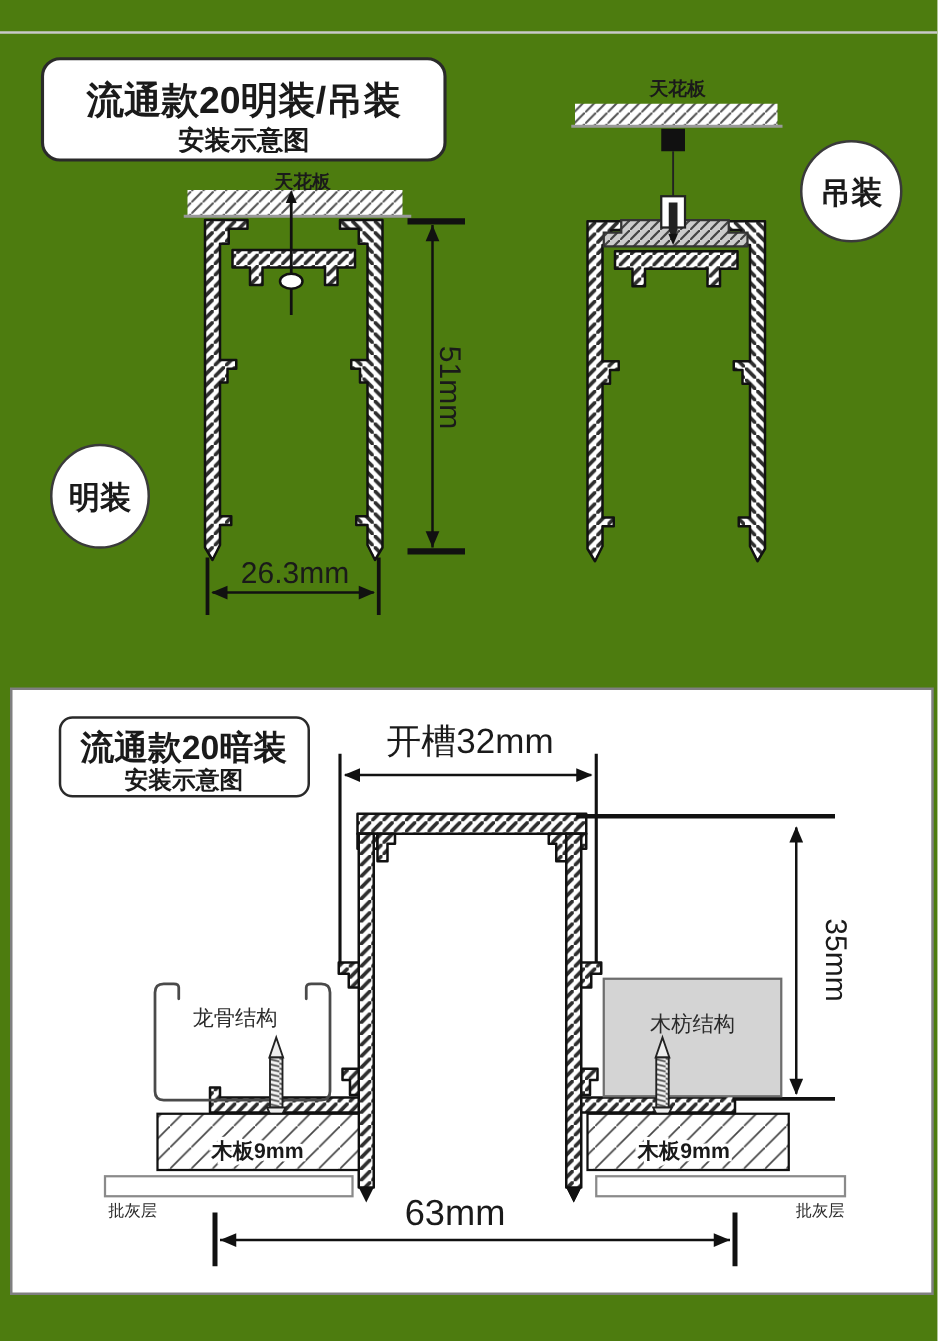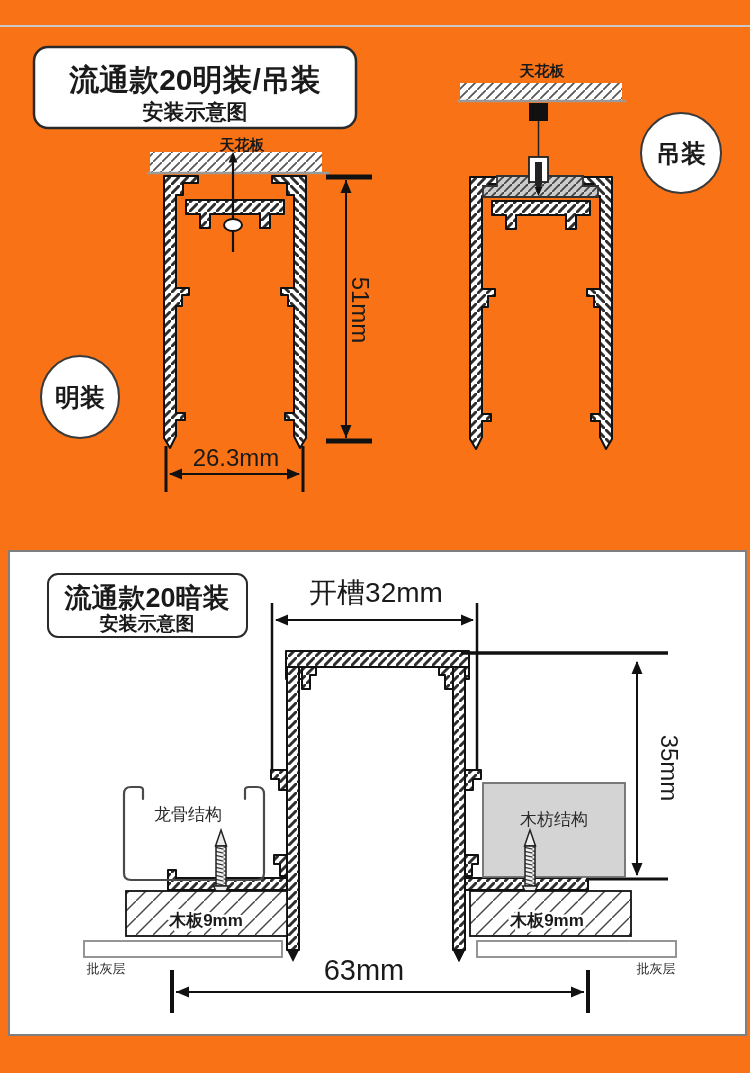--- a/index.html
+++ b/index.html
@@ -1,16 +1,16 @@
 <!DOCTYPE html>
 <html><head>
 <meta charset="utf-8">
 <style>
   html,body{margin:0;padding:0;background:#ffffff;}
-  .canvas{position:relative;width:750px;height:1073px;background:#f97316;overflow:hidden;
+  .canvas{position:relative;width:750px;height:1073px;background:#4d7c0f;overflow:hidden;
           font-family:"Liberation Sans","DejaVu Sans",sans-serif;}
   svg{display:block;}
   text{font-family:"Liberation Sans","DejaVu Sans",sans-serif;fill:#1a1a1a;}
   .t-title1{font-size:30px;font-weight:bold;}
   .t-title2{font-size:21px;font-weight:bold;}
   .t-title3{font-size:27px;font-weight:bold;}
   .t-title4{font-size:19px;font-weight:bold;}
   .t-ceil{font-size:15px;font-weight:bold;}
   .t-badge{font-size:25px;font-weight:bold;}
   .t-dim{font-size:24px;}

